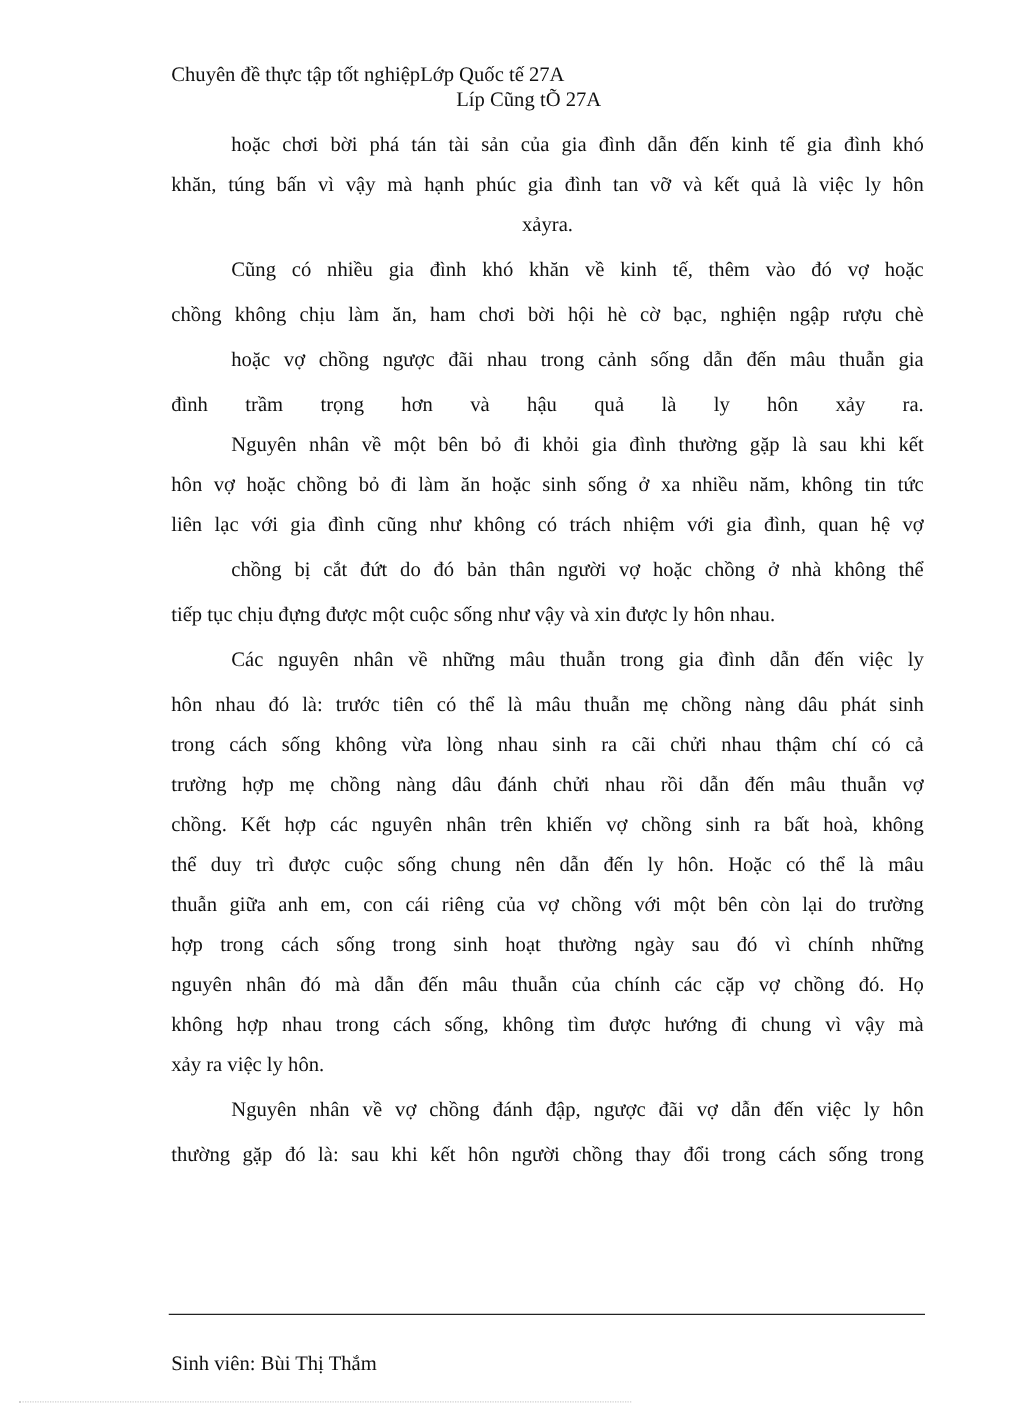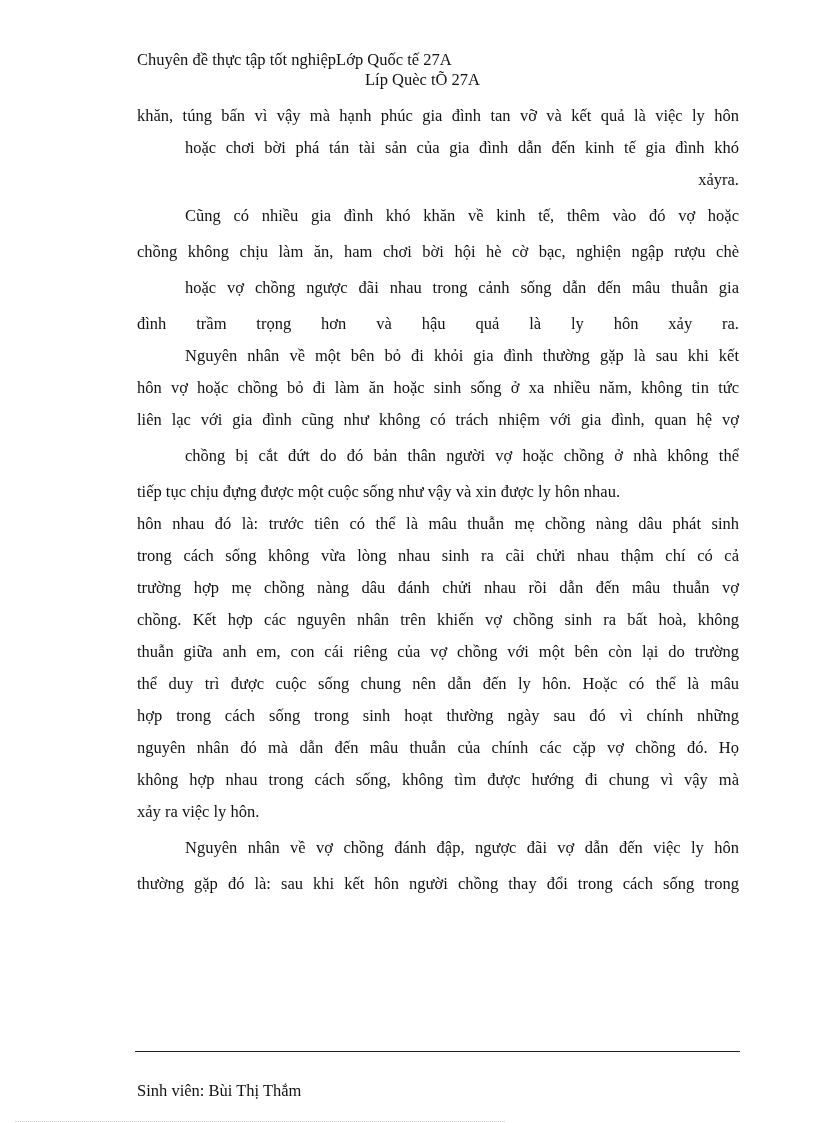--- a/index.html
+++ b/index.html
@@ -55,21 +55,21 @@
   }
   .line.last {
     text-align-last: left;
   }
   .line.tall {
     height: 40px;
     line-height: 40px;
   }
   .justified {
     display: flex;
-    justify-content: flex-end;
+    justify-content: center;
   }
   .footer-rule {
     position: absolute;
     left: 135px;
     top: 1051px;
     width: 605px;
     height: 0;
     border-top: 1.2px solid #222;
   }
   .footer-text {
@@ -89,49 +89,50 @@
     border-top: 1px dotted #cfcfcf;
   }
 </style>
 </head>
 <body>
 
 <div class="page">
 
   <div class="header">
     <div class="header-line1">Chuyên đề thực tập tốt nghiệpLớp Quốc tế 27A</div>
-    <div class="header-line2">Líp Quèc tÕ 27A</div>
+    <div class="header-line2">Líp Cũng tÕ 27A</div>
   </div>
 
   <div class="body-text">
 
+    <div class="line indent" style="top:0">hoặc chơi bời phá tán tài sản của gia đình dẫn đến kinh tế gia đình khó</div>
     <div class="line">khăn, túng bấn vì vậy mà hạnh phúc gia đình tan vỡ và kết quả là việc ly hôn</div>
-    <div class="line indent" style="top:0">hoặc chơi bời phá tán tài sản của gia đình dẫn đến kinh tế gia đình khó</div>
     <div class="line justified">
       <span>xảy</span>
       <span>ra.</span>
     </div>
 
     <div class="line indent tall">Cũng có nhiều gia đình khó khăn về kinh tế, thêm vào đó vợ hoặc</div>
     <div class="line">chồng không chịu làm ăn, ham chơi bời hội hè cờ bạc, nghiện ngập rượu chè</div>
     <div class="line indent tall">hoặc vợ chồng ngược đãi nhau trong cảnh sống dẫn đến mâu thuẫn gia</div>
     <div class="line">đình trầm trọng hơn và hậu quả là ly hôn xảy ra.</div>
 
     <div class="line indent">Nguyên nhân về một bên bỏ đi khỏi gia đình thường gặp là sau khi kết</div>
     <div class="line">hôn vợ hoặc chồng bỏ đi làm ăn hoặc sinh sống ở xa nhiều năm, không tin tức</div>
     <div class="line">liên lạc với gia đình cũng như không có trách nhiệm với gia đình, quan hệ vợ</div>
     <div class="line indent tall">chồng bị cắt đứt do đó bản thân người vợ hoặc chồng ở nhà không thể</div>
     <div class="line last">tiếp tục chịu đựng được một cuộc sống như vậy và xin được ly hôn nhau.</div>
 
+    <div class="line indent tall">Các nguyên nhân về những mâu thuẫn trong gia đình dẫn đến việc ly</div>
     <div class="line">hôn nhau đó là: trước tiên có thể là mâu thuẫn mẹ chồng nàng dâu phát sinh</div>
     <div class="line">trong cách sống không vừa lòng nhau sinh ra cãi chửi nhau thậm chí có cả</div>
     <div class="line">trường hợp mẹ chồng nàng dâu đánh chửi nhau rồi dẫn đến mâu thuẫn vợ</div>
     <div class="line">chồng. Kết hợp các nguyên nhân trên khiến vợ chồng sinh ra bất hoà, không</div>
+    <div class="line">thể duy trì được cuộc sống chung nên dẫn đến ly hôn. Hoặc có thể là mâu</div>
     <div class="line">thuẫn giữa anh em, con cái riêng của vợ chồng với một bên còn lại do trường</div>
-    <div class="line">thể duy trì được cuộc sống chung nên dẫn đến ly hôn. Hoặc có thể là mâu</div>
     <div class="line">hợp trong cách sống trong sinh hoạt thường ngày sau đó vì chính những</div>
     <div class="line">nguyên nhân đó mà dẫn đến mâu thuẫn của chính các cặp vợ chồng đó. Họ</div>
     <div class="line">không hợp nhau trong cách sống, không tìm được hướng đi chung vì vậy mà</div>
     <div class="line last">xảy ra việc ly hôn.</div>
 
     <div class="line indent tall">Nguyên nhân về vợ chồng đánh đập, ngược đãi vợ dẫn đến việc ly hôn</div>
     <div class="line">thường gặp đó là: sau khi kết hôn người chồng thay đổi trong cách sống trong</div>
   </div>
 
   <div class="footer-rule"></div>

